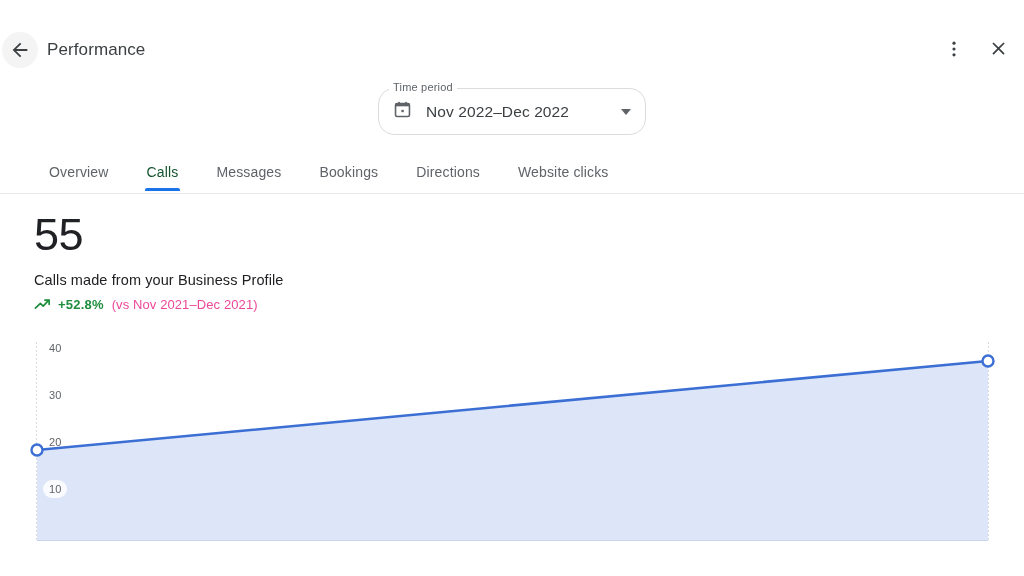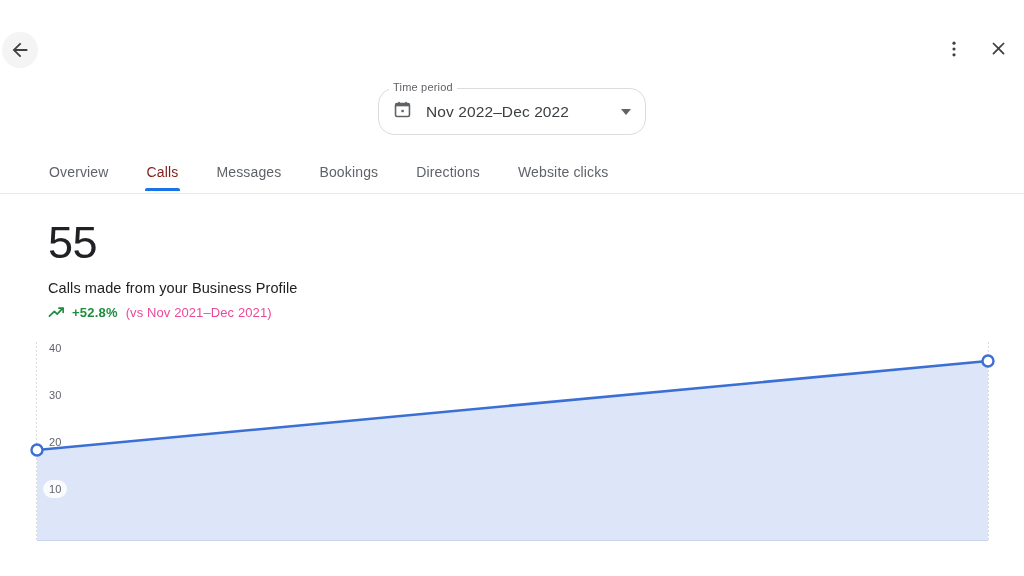--- a/index.html
+++ b/index.html
@@ -123,40 +123,40 @@
     color: #5f6368;
     letter-spacing: 0.15px;
     padding: 0 0 14px 0;
     margin-right: 38px;
     white-space: nowrap;
     cursor: pointer;
     background: none;
     border: none;
     font-family: inherit;
   }
-  .tab.active { color: #7f1d1d; margin-top: 16px; }
+  .tab.active { color: #14532d; margin-top: 16px; }
   .tab.active::after {
     content: "";
     position: absolute;
     left: -2px; right: -2px;
     bottom: 3px;
     height: 3px;
     background: #1a73e8;
     border-radius: 2px 2px 0 0;
   }
   .tabs-divider {
     position: absolute;
     left: 0; top: 193px;
     width: 1024px;
     height: 1px;
     background: #e8eaed;
   }
 
   
-  .stat-block { position: absolute; left: 34px; top: 216px; margin-left: 14px; }
+  .stat-block { position: absolute; left: 34px; top: 208px; }
   .stat-value {
     font-size: 45px;
     line-height: 54px;
     color: #202124;
     font-weight: 400;
     letter-spacing: -0.5px;
   }
   .stat-label {
     margin-top: 8px;
     font-size: 14.5px;
@@ -203,20 +203,21 @@
 <div class="app">
 
   <div class="header">
     <button class="back-button">
       <span>
         <svg width="22" height="22" viewBox="0 0 24 24" fill="none">
           <path d="M20 11H7.8l5.6-5.6L12 4l-8 8 8 8 1.4-1.4L7.8 13H20z" fill="#3c4043"></path>
         </svg>
       </span>
     </button>
+    <div class="page-title">Performance</div>
 
     <div class="header-actions">
       <button class="icon-button">
         <span>
           <svg width="20" height="20" viewBox="0 0 24 24">
             <circle cx="12" cy="5" r="1.9" fill="#3c4043"></circle>
             <circle cx="12" cy="12" r="1.9" fill="#3c4043"></circle>
             <circle cx="12" cy="19" r="1.9" fill="#3c4043"></circle>
           </svg>
         </span>

